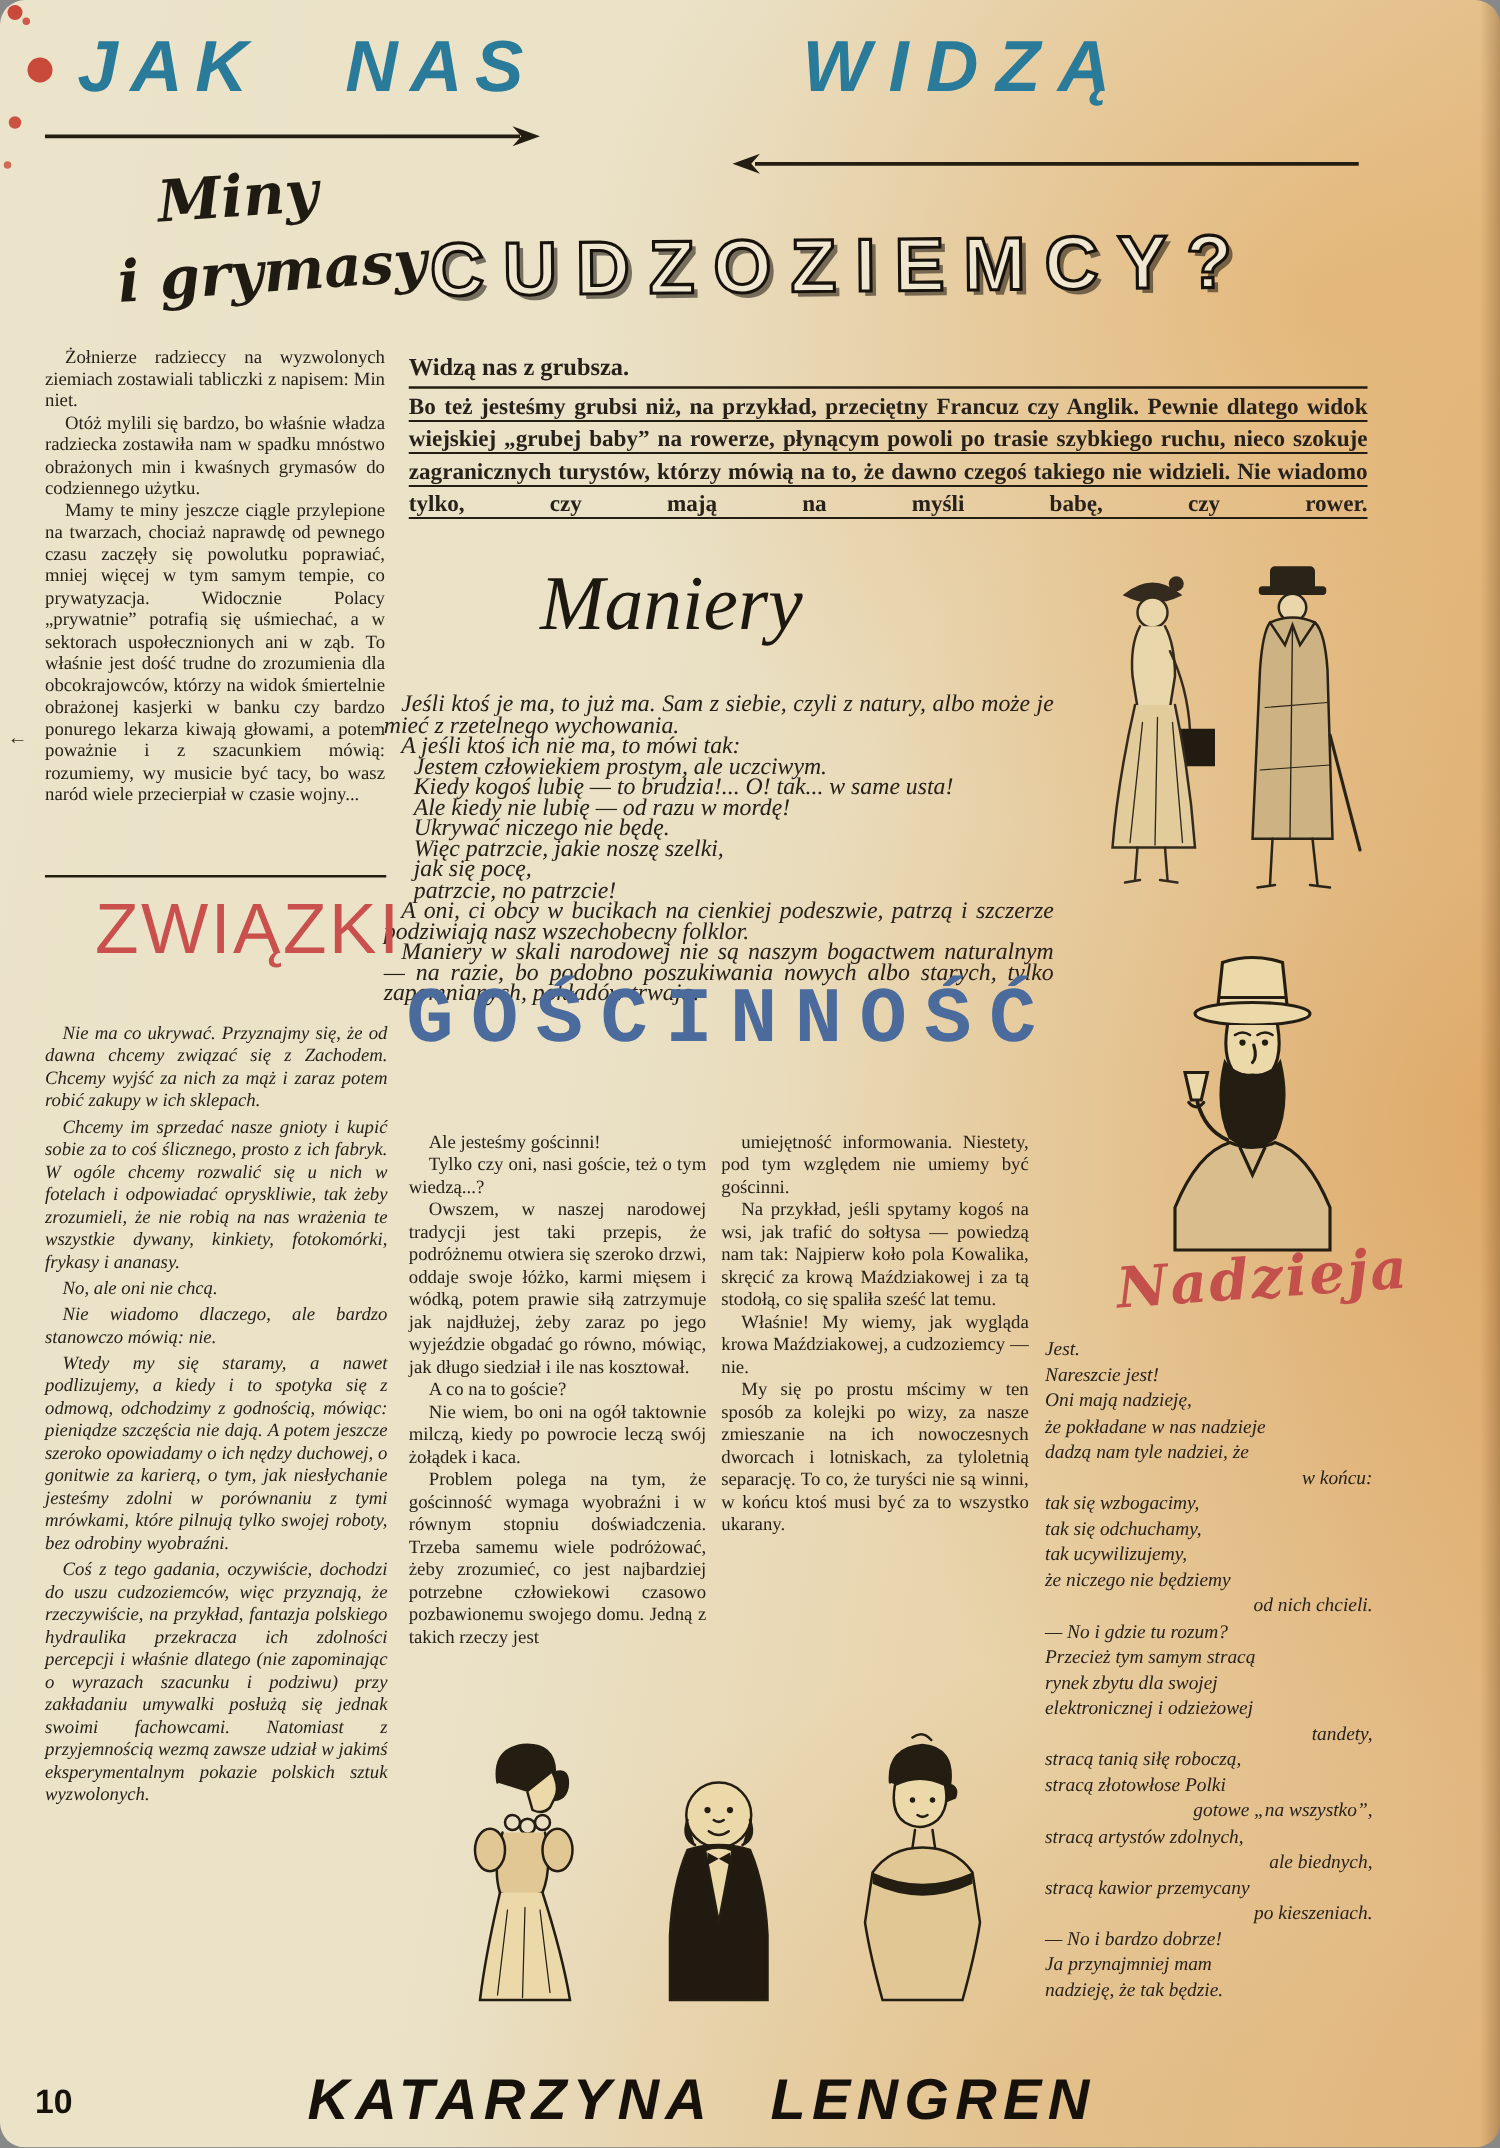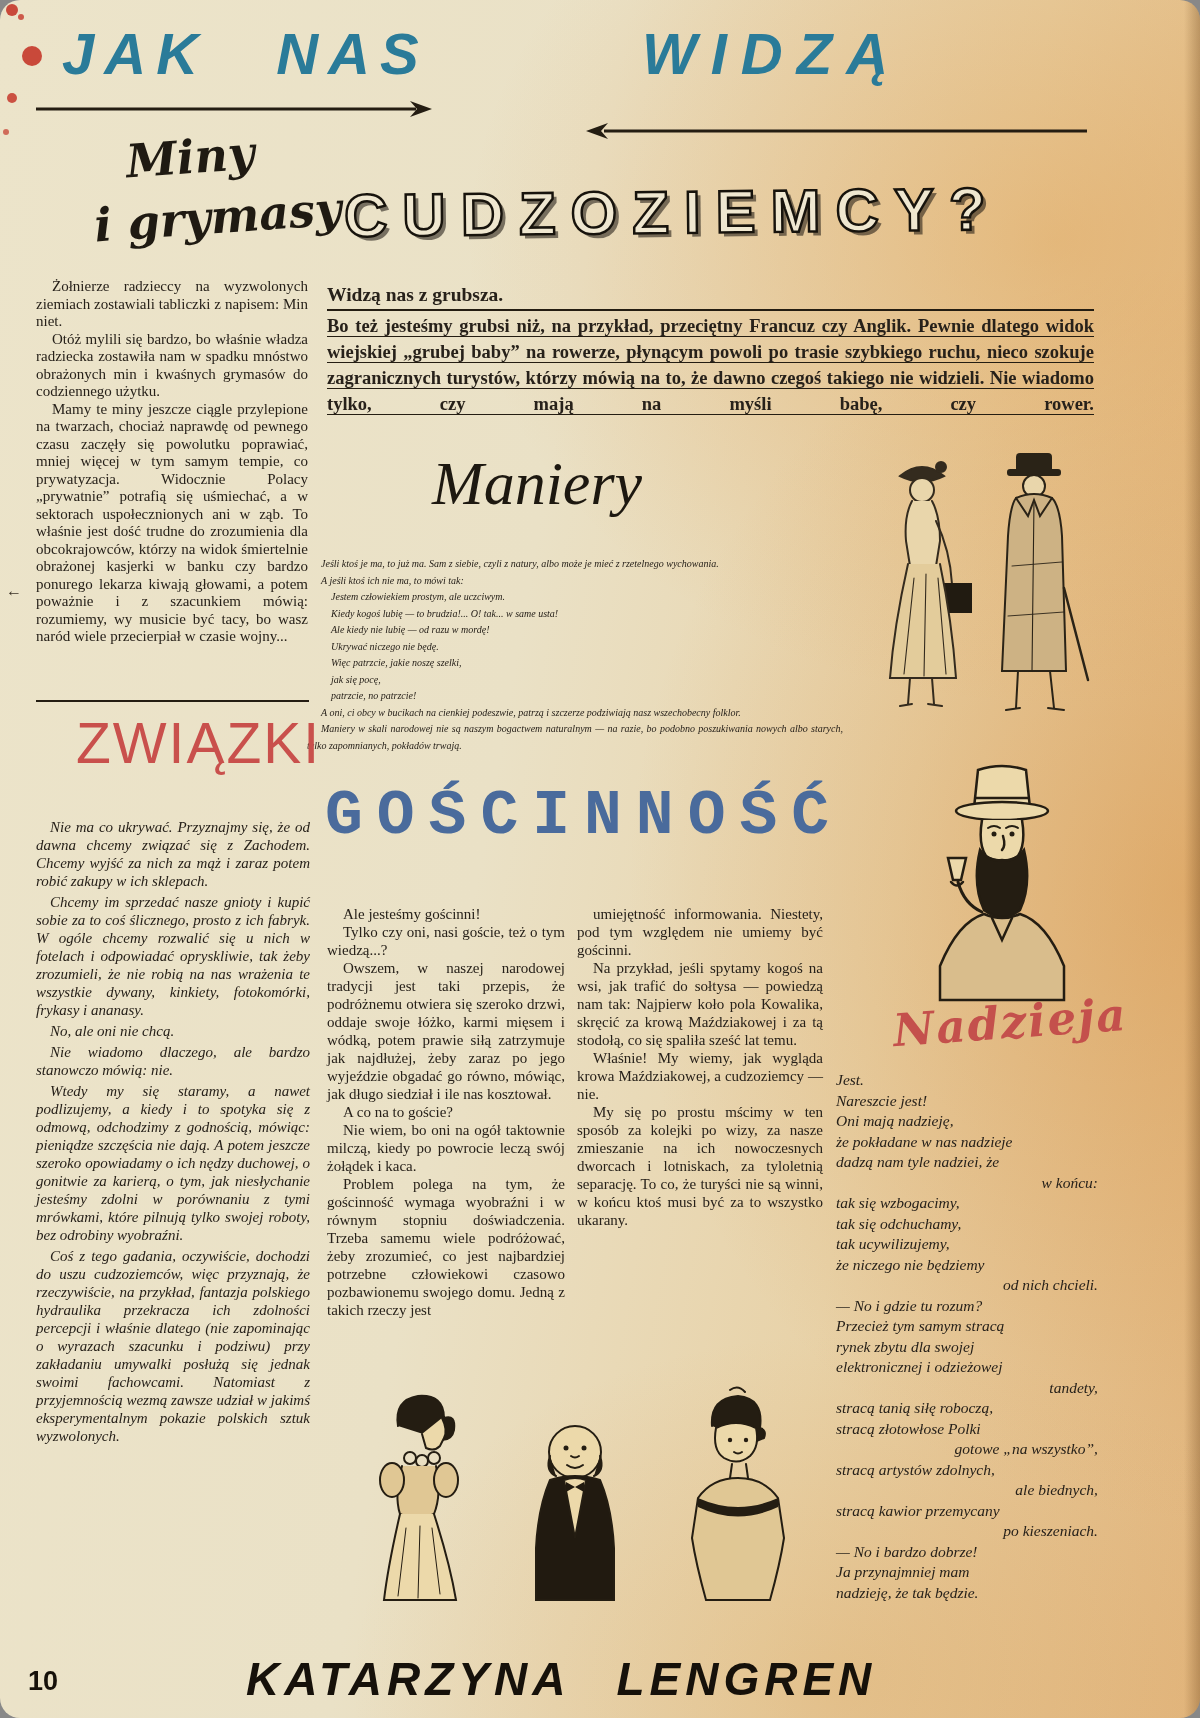--- a/index.html
+++ b/index.html
@@ -57,21 +57,21 @@
     margin-top:2px; font-weight:bold; font-size:18.5px; line-height:26px;
     text-align:justify; text-align-last:justify;
     background-image:repeating-linear-gradient(to bottom, transparent 0 23px, #241d12 23px 24.5px, transparent 24.5px 26px);
   }
 
   
   .maniery-title {
     left:432px; top:448px; font-family:Liberation Serif, serif; font-style:italic;
     font-size:62px; color:#1d1810; white-space:nowrap;
   }
-  .maniery-text { left:307px; top:556px; width:536px; font-style:italic; font-size:10px; line-height:16.5px; text-align:justify; }
+  .maniery-text { left:307px; top:556px; width:536px; font-style:italic; font-size:19px; line-height:16.5px; text-align:justify; }
   .maniery-text p { margin:0; }
   .maniery-text .para { text-indent:14px; }
   .maniery-text .dialog { padding-left:24px; }
 
   
   .divider-left { left:36px; top:700px; width:273px; border-top:2.5px solid #241d12; height:0; }
   .zwiazki-title {
     left:76px; top:710px; font-family:"Liberation Sans", sans-serif; font-weight:normal;
     font-size:57px; letter-spacing:2px; color:#c9504c; white-space:nowrap;
   }

